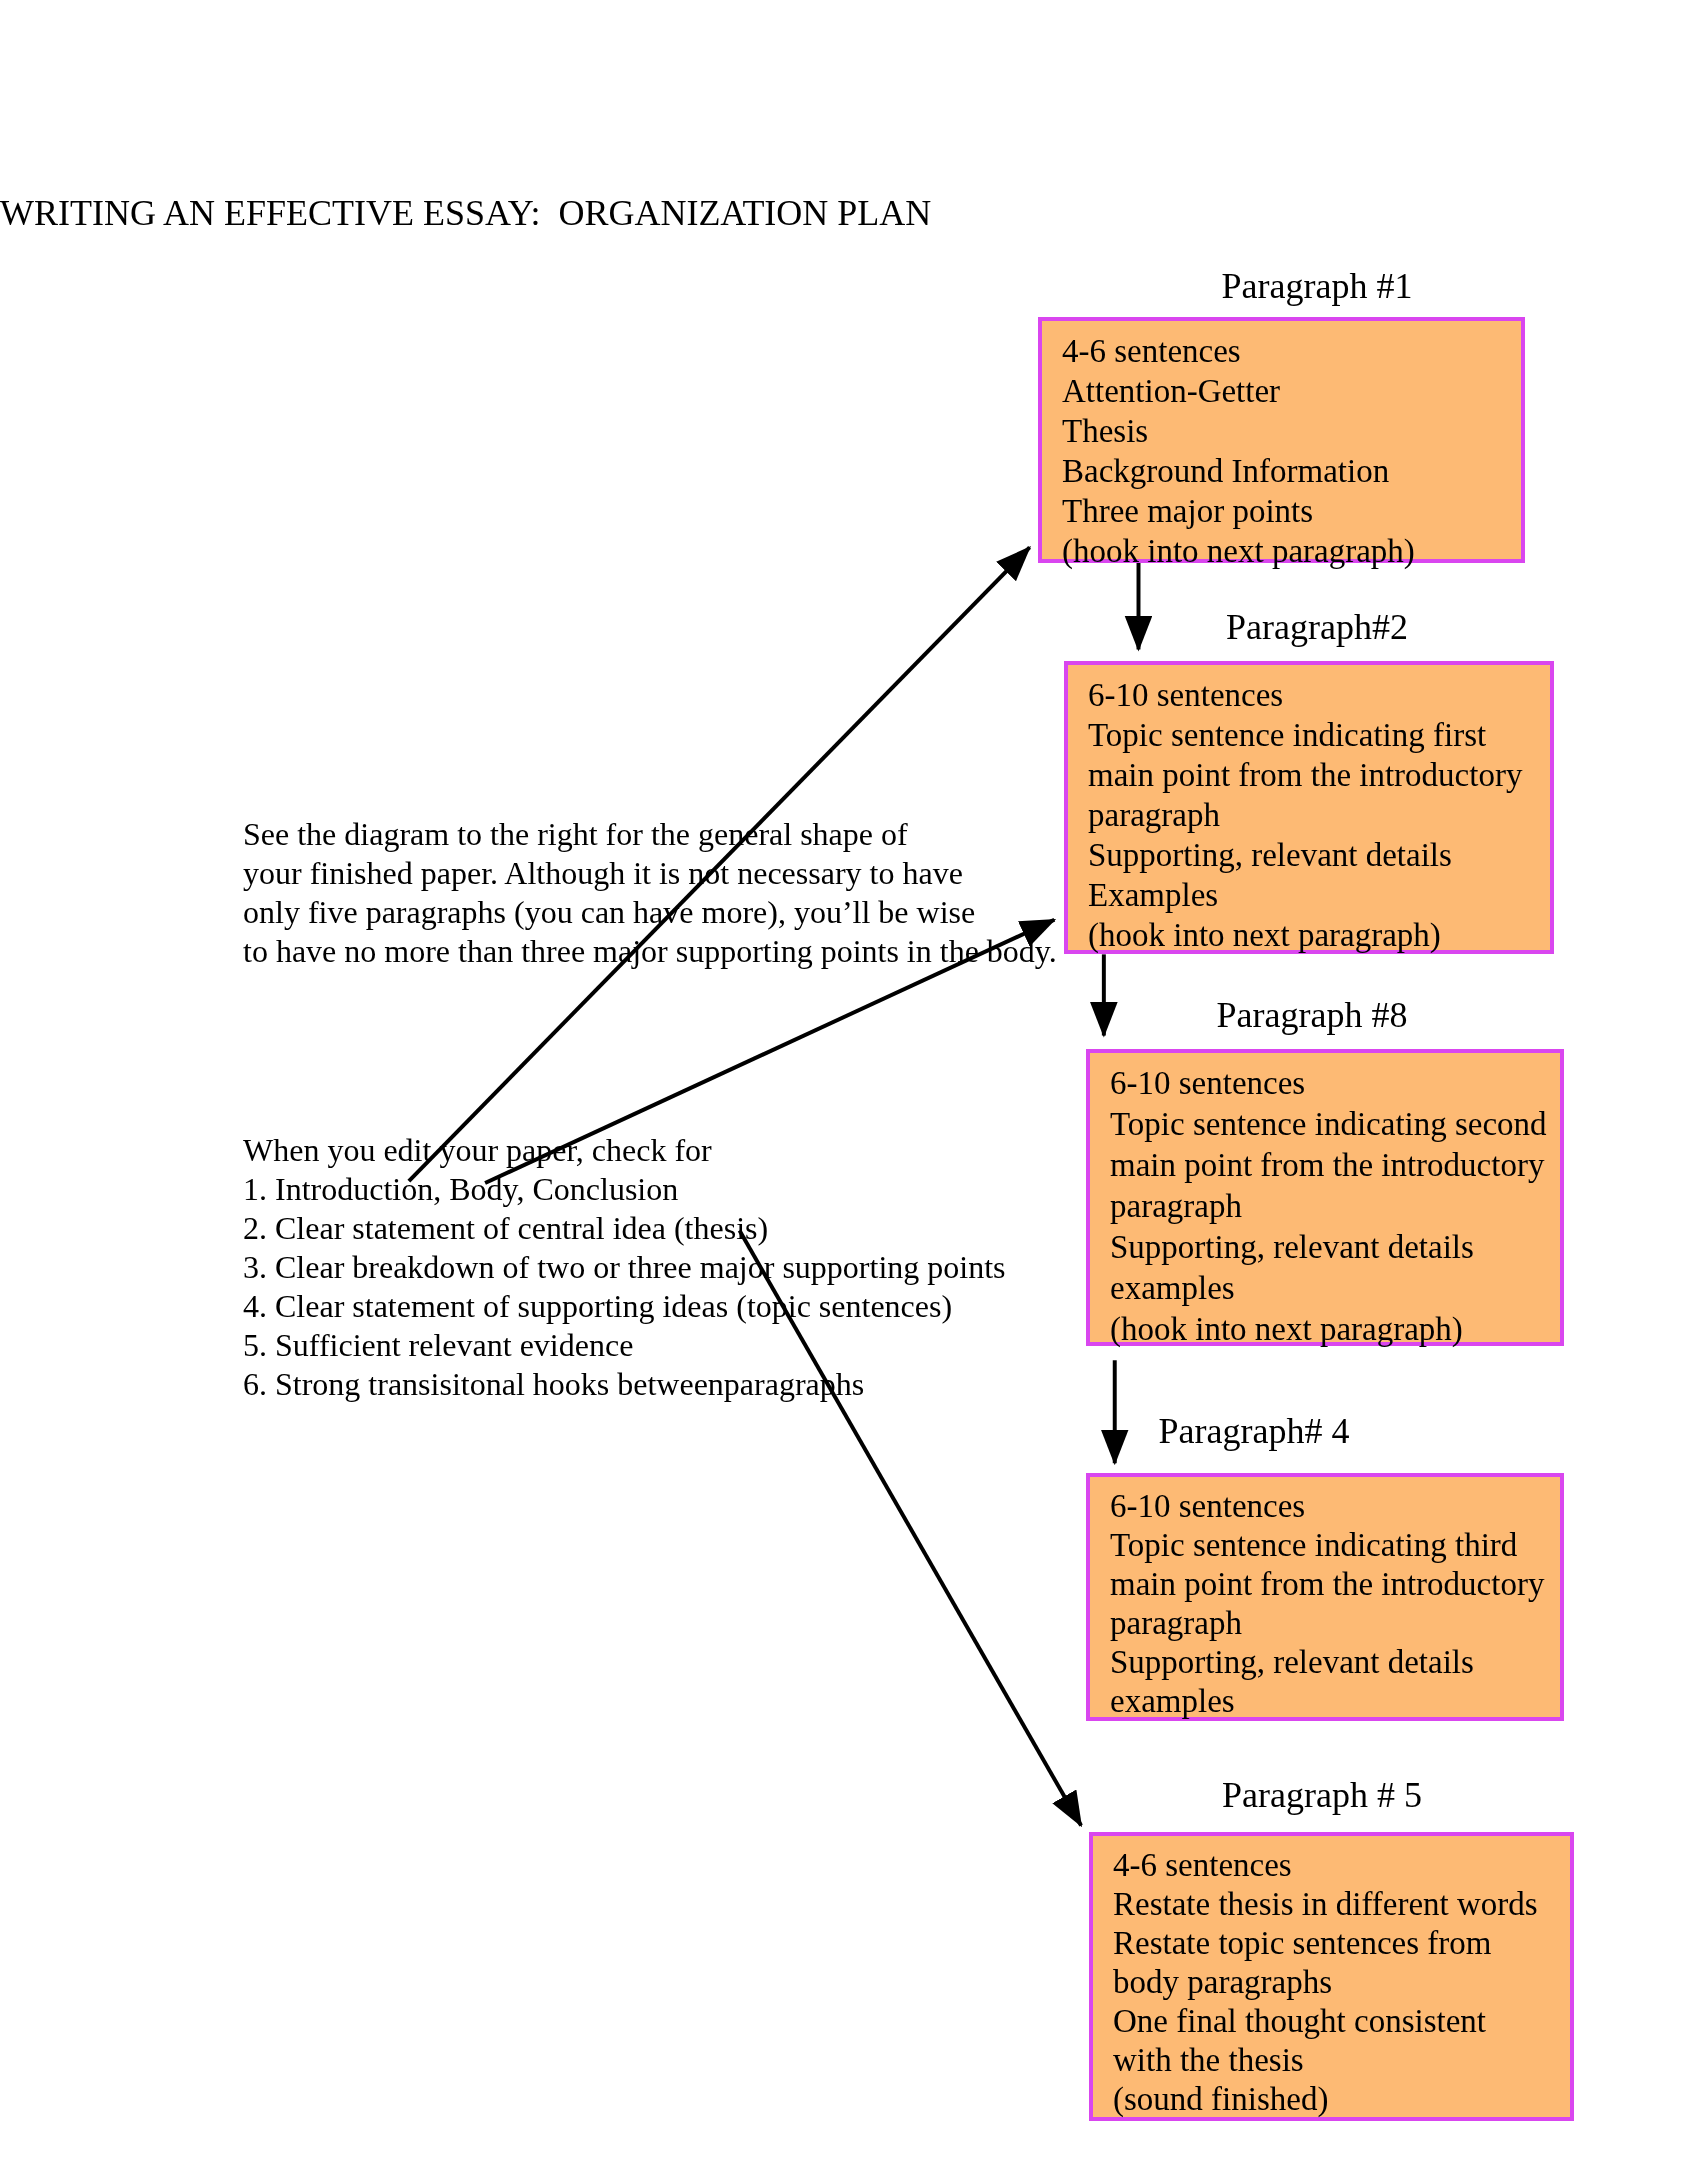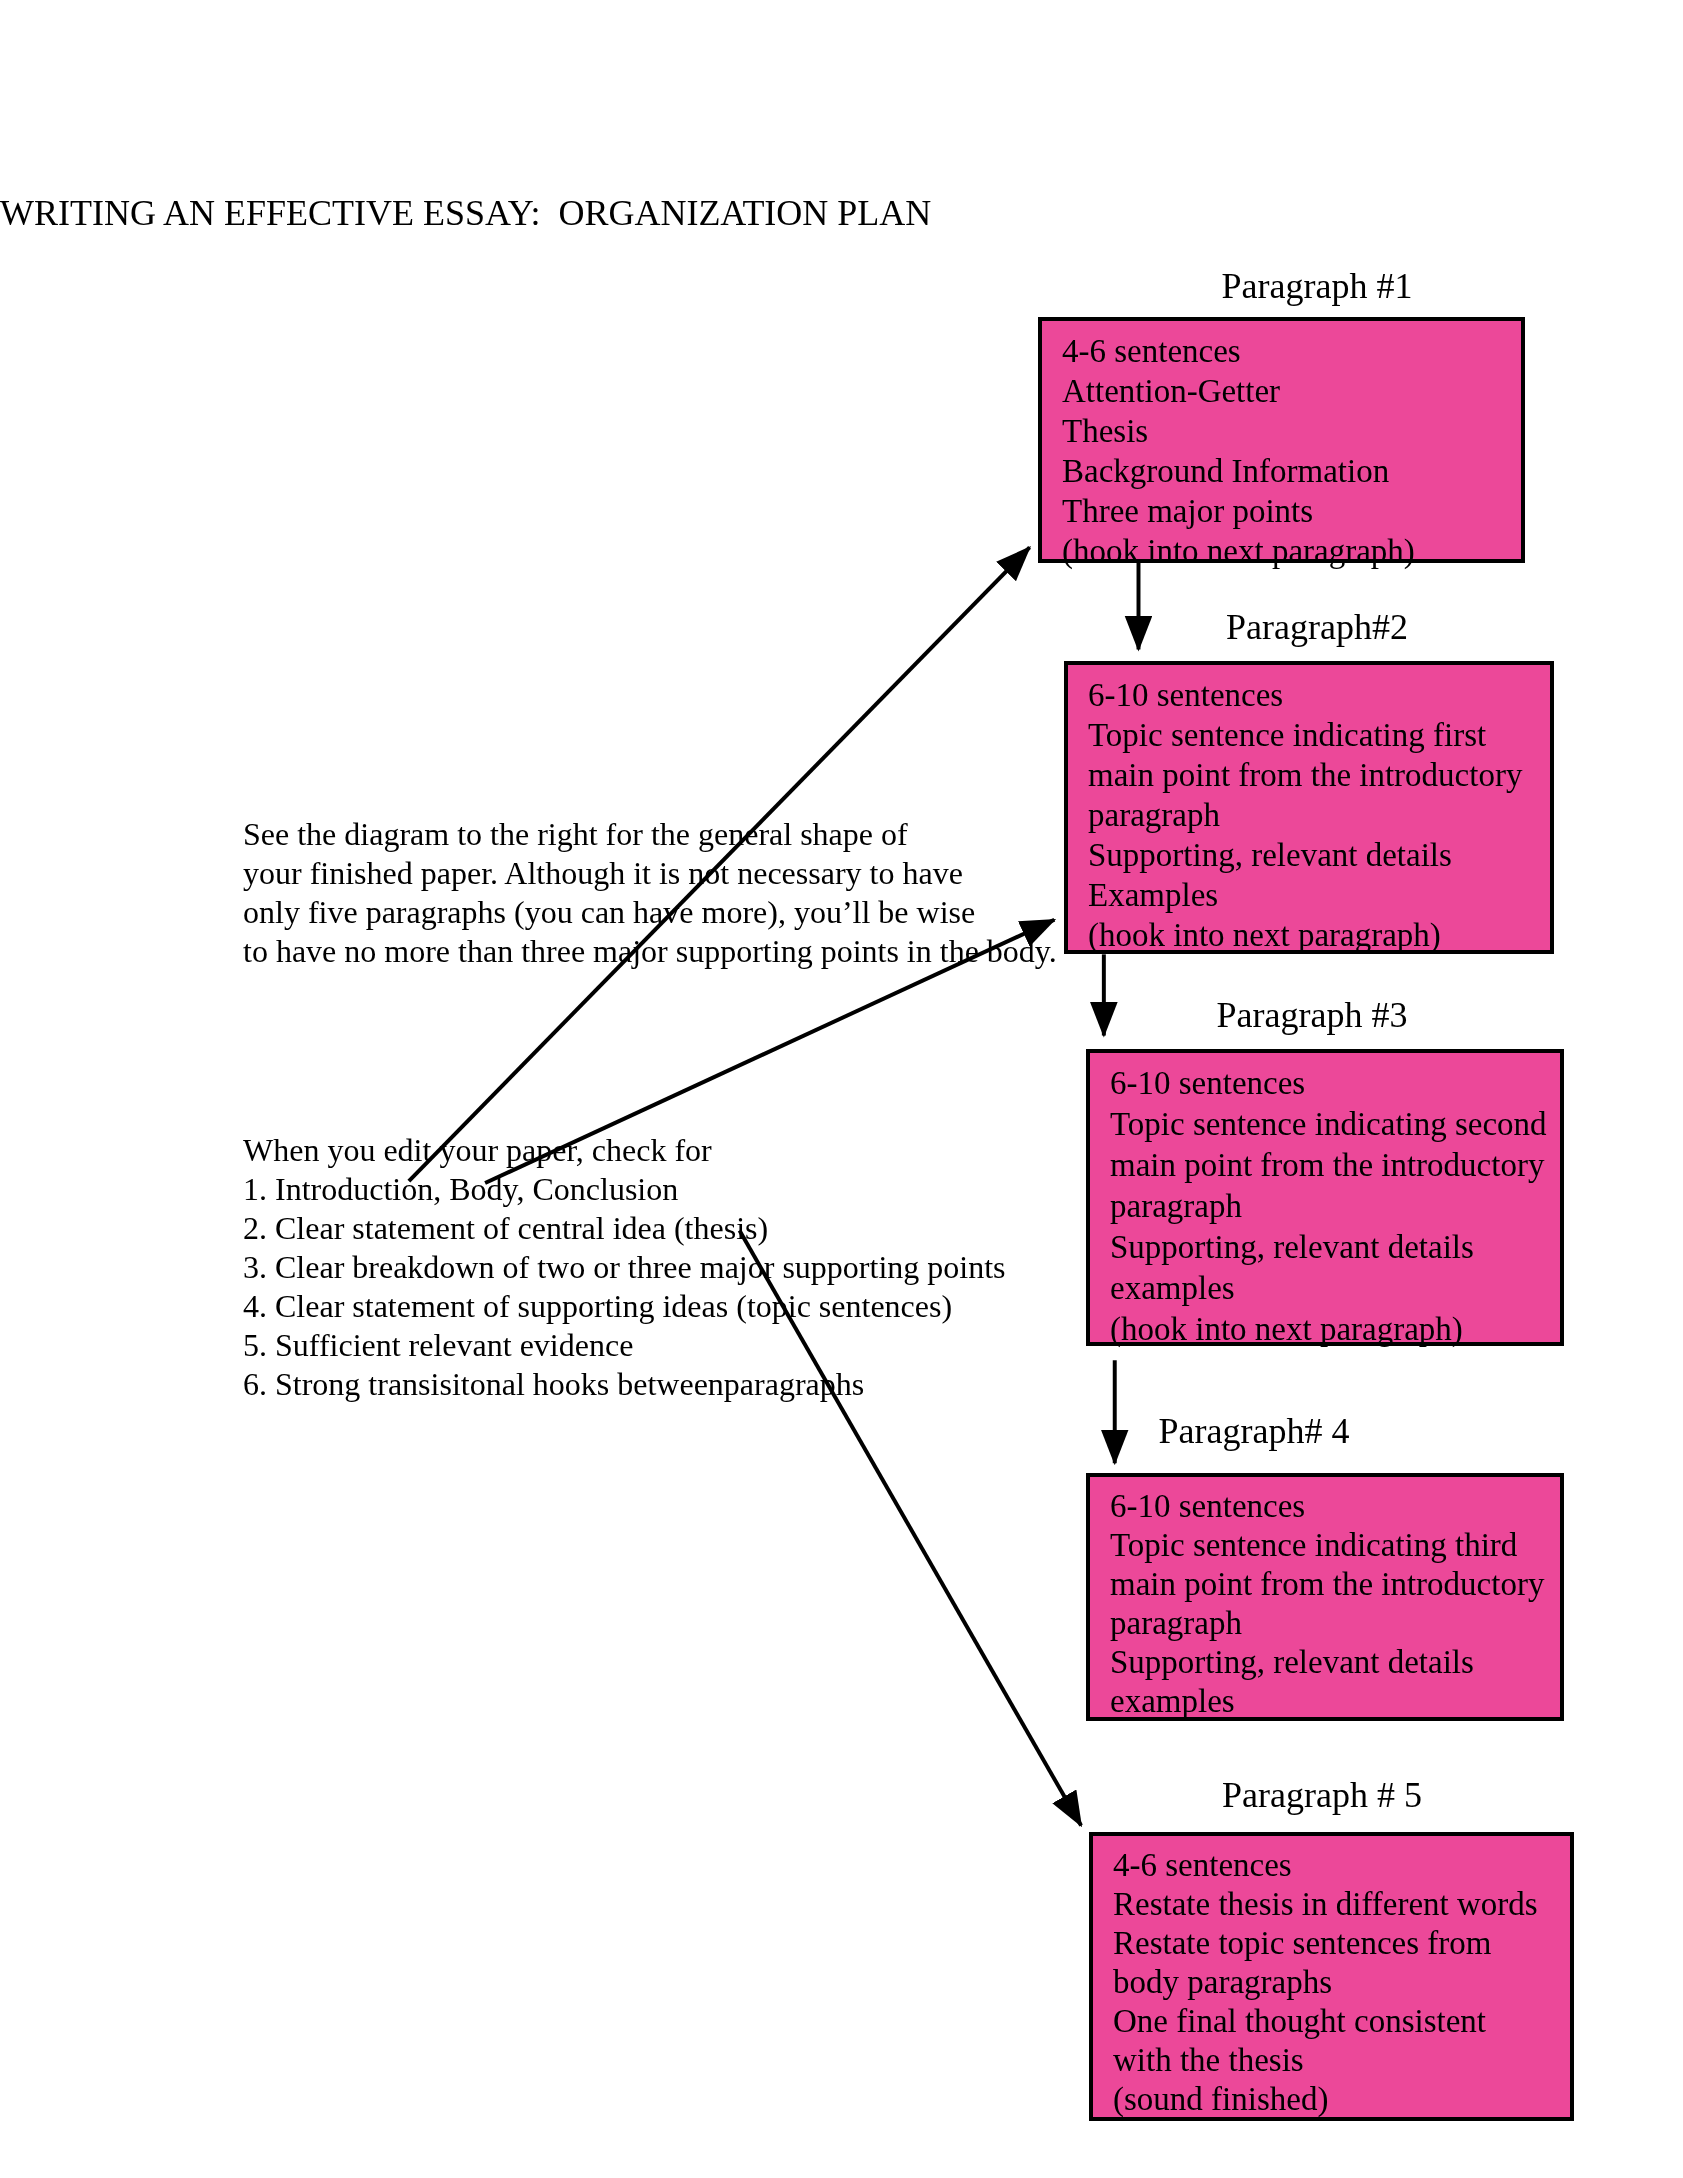--- a/index.html
+++ b/index.html
@@ -28,26 +28,26 @@
     letter-spacing: 0px;
   }
   .para-label {
     position: absolute;
     font-size: 36px;
     white-space: nowrap;
     transform: translateX(-50%);
   }
   .para-box {
     position: absolute;
-    border: 4px solid #000000;
+    border: 4px solid #d946ef;
     box-sizing: border-box;
     font-size: 33px;
     padding: 10px 8px 0 20px;
     white-space: nowrap;
-    background: #ec4899;
+    background: #fdba74;
   }
   .box-line { white-space: nowrap; }
   .note {
     position: absolute;
     font-size: 32px;
     line-height: 39px;
     white-space: nowrap;
   }
   .arrows-svg {
     position: absolute;
@@ -115,21 +115,21 @@
   <div class="para-box" style="left:1064px; top:661px; width:490px; height:293px; line-height:40px;">
     <div class="box-line">6-10 sentences</div>
     <div class="box-line">Topic sentence indicating first</div>
     <div class="box-line">main point from the introductory</div>
     <div class="box-line">paragraph</div>
     <div class="box-line">Supporting, relevant details</div>
     <div class="box-line">Examples</div>
     <div class="box-line">(hook into next paragraph)</div>
   </div>
 
-  <div class="para-label" style="left:1312px; top:994px;">Paragraph #3</div>
+  <div class="para-label" style="left:1312px; top:994px;">Paragraph #8</div>
   <div class="para-box" style="left:1086px; top:1049px; width:478px; height:297px; line-height:41px;">
     <div class="box-line">6-10 sentences</div>
     <div class="box-line">Topic sentence indicating second</div>
     <div class="box-line">main point from the introductory</div>
     <div class="box-line">paragraph</div>
     <div class="box-line">Supporting, relevant details</div>
     <div class="box-line">examples</div>
     <div class="box-line">(hook into next paragraph)</div>
   </div>
 

